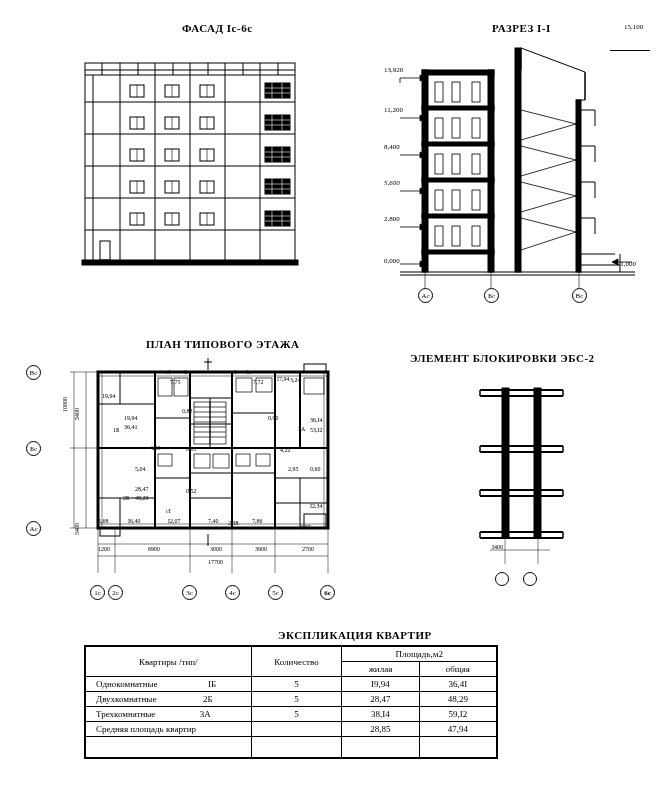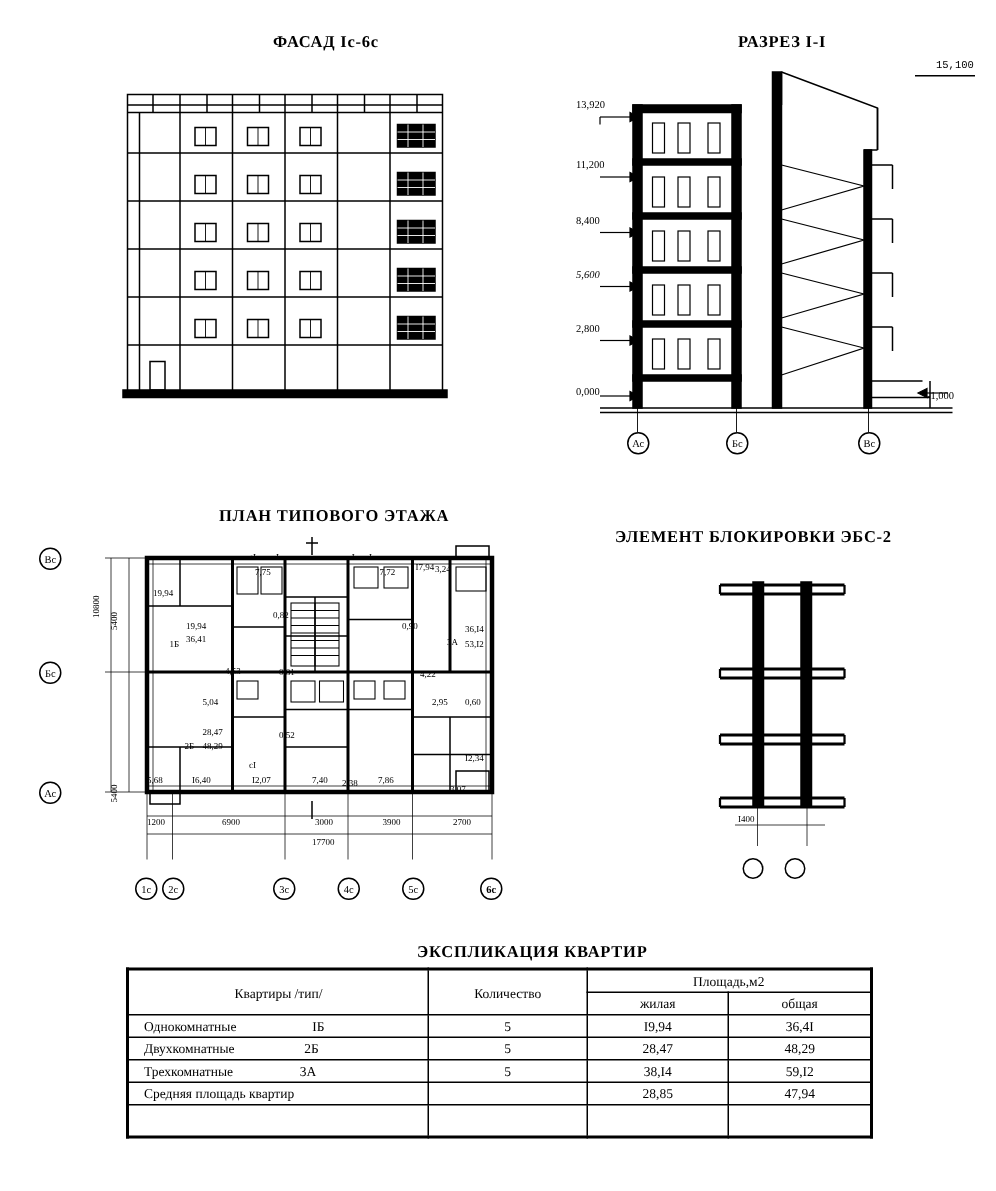--- a/index.html
+++ b/index.html
@@ -195,21 +195,21 @@
       <g stroke-width="0.6">
         <line x1="45" y1="232" x2="45" y2="248"></line>
         <line x1="111" y1="232" x2="111" y2="248"></line>
         <line x1="199" y1="232" x2="199" y2="248"></line>
       </g>
     </g>
   </svg>
 </div>
 
 <div>
-  <div class="abs lbl7" style="left:624px; top:40px;font-family:Liberation Mono, monospace;">15,100</div>
+  <div class="abs lbl7" style="left:624px; top:23px;">15,100</div>
   <div class="ln hl" style="left:610px; top:50px; width:40px;"></div>
   <div class="abs lbl7" style="left:384px; top:66px;text-align:center;">13,920</div>
   <div class="abs lbl7" style="left:384px; top:106px;">11,200</div>
   <div class="abs lbl7" style="left:384px; top:143px;">8,400</div>
   <div class="abs lbl7" style="left:384px; top:179px;font-style:italic;">5,600</div>
   <div class="abs lbl7" style="left:384px; top:215px;">2,800</div>
   <div class="abs lbl7" style="left:384px; top:257px;">0,000</div>
   <div class="abs lbl7" style="left:618px; top:260px;">-1,000</div>
   <svg style="left:380px; top:48px;" width="270" height="230" viewBox="0 0 270 230">
     <g stroke="#000" fill="none" stroke-width="0.8">
@@ -443,21 +443,21 @@
       </g>
     </g>
   </svg>
 </div>
 <div class="abs lbl6" style="left:492px; top:544px;">I400</div>
 <div class="circ" style="left:495px; top:572px; width:14px; height:14px;"></div>
 <div class="circ" style="left:523px; top:572px; width:14px; height:14px;"></div>
 
 <div class="abs ttl" style="left:278px; top:629px;">ЭКСПЛИКАЦИЯ КВАРТИР</div>
 
-<table class="expl thick" style="left:84px; top:645px; width:498px;border-radius:18px;">
+<table class="expl thick" style="left:84px; top:645px; width:414px;border-radius:18px;">
   <tbody>
       <tr>
     <td rowspan="2" style="width:200px;">Квартиры /тип/</td>
     <td rowspan="2" style="width:100px;margin-top:37px;">Количество</td>
     <td colspan="2">Площадь,м2</td>
   </tr>
   <tr>
     <td style="width:90px;">жилая</td>
     <td style="width:90px;margin-top:42px;">общая</td>
   </tr>

